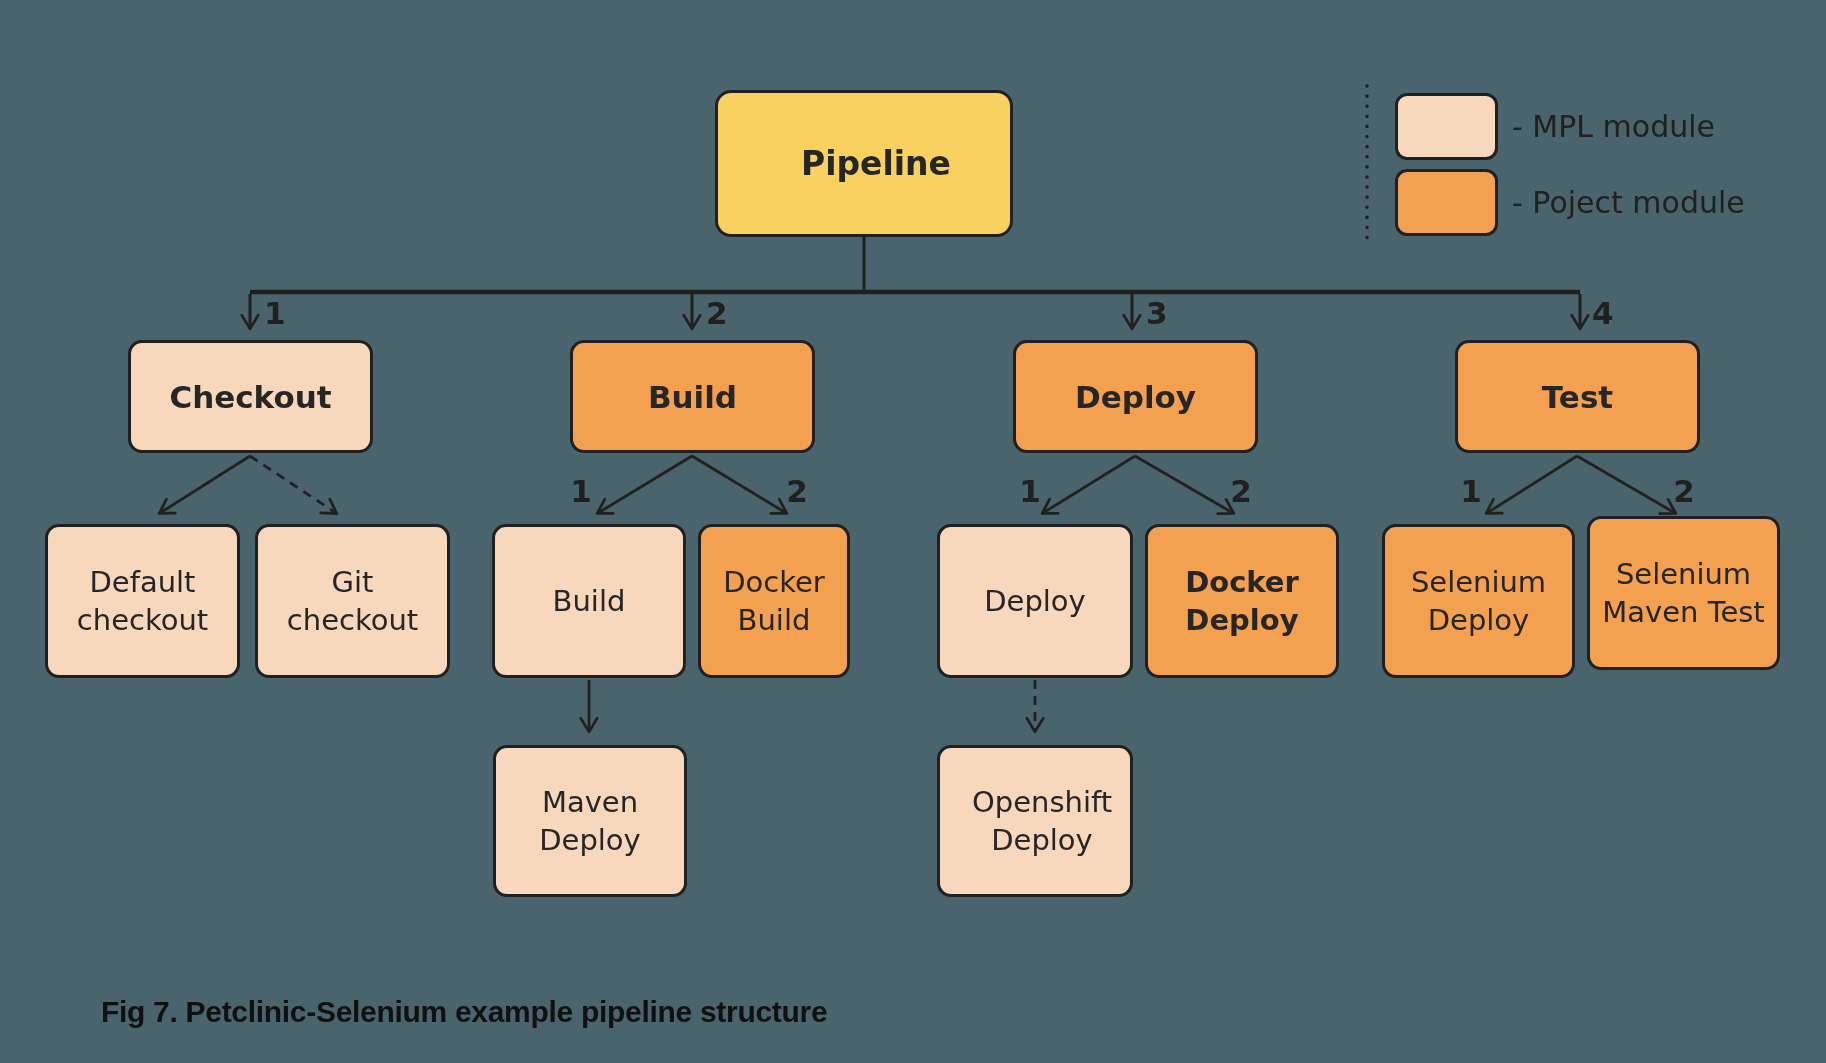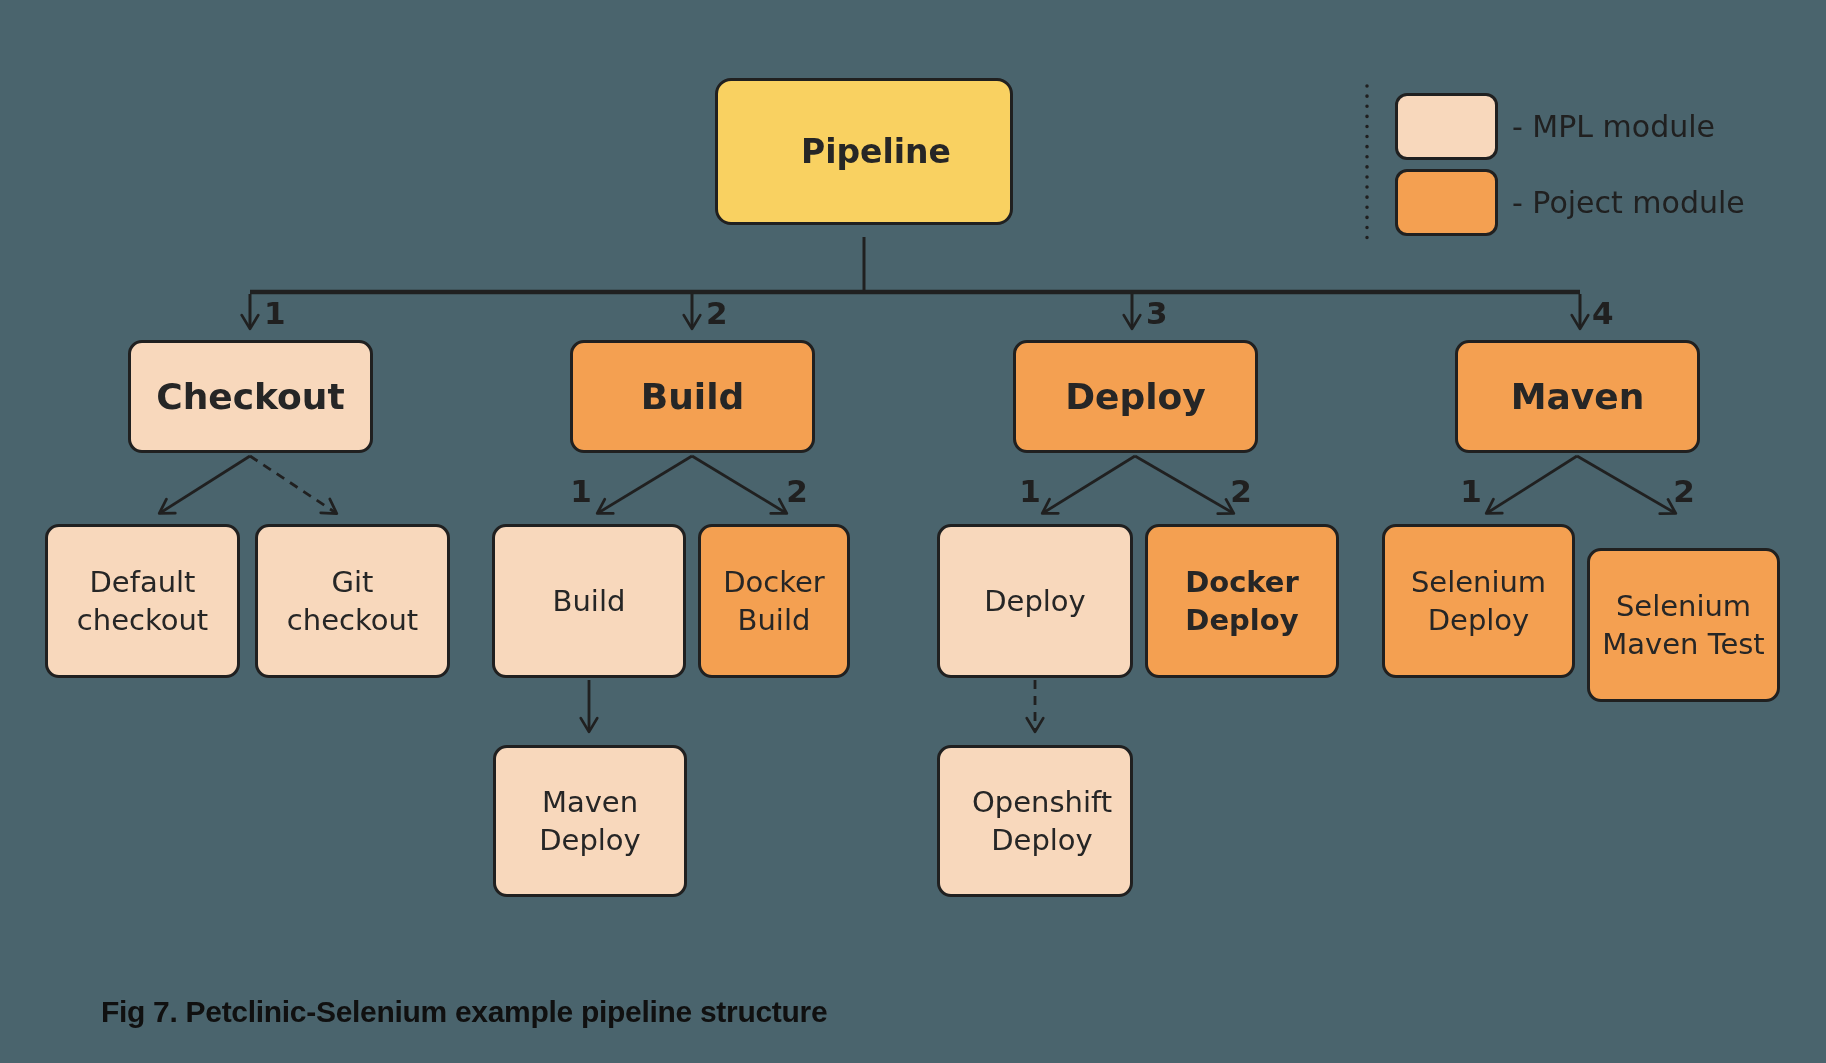--- a/index.html
+++ b/index.html
@@ -9,21 +9,21 @@
   html,body{margin:0;padding:0;}
   body{background:var(--bg);font-family:"DejaVu Sans",sans-serif;}
   .canvas{position:relative;width:1826px;height:1063px;background:var(--bg);overflow:hidden;}
   .wires{position:absolute;left:0;top:0;}
   .node{
     position:absolute;box-sizing:border-box;border:3px solid var(--line);
     border-radius:14px;display:flex;align-items:center;justify-content:center;
     text-align:center;color:var(--text);
   }
   .node.root{background:var(--pipeline);border-radius:16px;font-weight:bold;font-size:33px;}
-  .node.stage{font-weight:bold;font-size:36px;}
+  .node.stage{font-weight:bold;font-size:31px;}
   .node.module{font-size:29px;line-height:1.32;padding:6px;}
   .fill-mpl{background:var(--mpl);}
   .fill-project{background:var(--project);}
   .num{
     position:absolute;color:var(--line);font-weight:bold;font-size:31px;line-height:1;
   }
   .num.child{transform:translateX(-50%);}
   .legend-swatch{
     position:absolute;box-sizing:border-box;width:103px;height:67px;
     border:3px solid var(--line);border-radius:12px;
@@ -70,21 +70,21 @@
       <path d="M1577,456 L1487,513" stroke-width="2.8" marker-end="url(#ah)"></path>
       <path d="M1577,456 L1675,513" stroke-width="2.8" marker-end="url(#ah)"></path>
 
       <path d="M589,680 L589,731" stroke-width="2.8" marker-end="url(#ah)"></path>
       <path d="M1035,680 L1035,731" stroke-width="2.8" stroke-dasharray="9 7" marker-end="url(#ah)"></path>
 
       <path d="M1367,86 L1367,244" stroke-width="3.5" stroke-dasharray="0.1 10" stroke-linecap="round"></path>
     </g>
   </svg>
 
-  <div class="node root" style="left:715px;top:78px;width:298px;height:147px;padding-left:24px;">
+  <div class="node root" style="left:715px;top:90px;width:298px;height:147px;padding-left:24px;">
     <span>Pipeline</span>
   </div>
 
   <div class="legend-swatch fill-mpl" style="left:1395px;top:93px;"></div>
   <div class="legend-label" style="left:1512px;top:112px;">- MPL module</div>
   <div class="legend-swatch fill-project" style="left:1395px;top:169px;"></div>
   <div class="legend-label" style="left:1512px;top:188px;">- Poject module</div>
 
   <span class="num" style="left:264px;top:298px;">1</span>
   <span class="num" style="left:706px;top:298px;">2</span>
@@ -94,21 +94,21 @@
   <div class="node stage fill-mpl" style="left:128px;top:340px;width:245px;height:113px;">
     <span>Checkout</span>
   </div>
   <div class="node stage fill-project" style="left:570px;top:340px;width:245px;height:113px;">
     <span>Build</span>
   </div>
   <div class="node stage fill-project" style="left:1013px;top:340px;width:245px;height:113px;">
     <span>Deploy</span>
   </div>
   <div class="node stage fill-project" style="left:1455px;top:340px;width:245px;height:113px;">
-    <span>Maven</span>
+    <span>Test</span>
   </div>
 
   <span class="num child" style="left:581px;top:476px;">1</span>
   <span class="num child" style="left:797px;top:476px;">2</span>
   <span class="num child" style="left:1030px;top:476px;">1</span>
   <span class="num child" style="left:1241px;top:476px;">2</span>
   <span class="num child" style="left:1471px;top:476px;">1</span>
   <span class="num child" style="left:1684px;top:476px;">2</span>
 
   <div class="node module fill-mpl" style="left:45px;top:524px;width:195px;height:154px;">
@@ -125,21 +125,21 @@
   </div>
   <div class="node module fill-mpl" style="left:937px;top:524px;width:196px;height:154px;">
     <span>Deploy</span>
   </div>
   <div class="node module fill-project" style="left:1145px;top:524px;width:194px;height:154px;font-weight:bold;">
     <span>Docker Deploy</span>
   </div>
   <div class="node module fill-project" style="left:1382px;top:524px;width:193px;height:154px;">
     <span>Selenium Deploy</span>
   </div>
-  <div class="node module fill-project" style="left:1587px;top:548px;width:193px;height:154px;">
+  <div class="node module fill-project" style="left:1587px;top:516px;width:193px;height:154px;">
     <span>Selenium Maven Test</span>
   </div>
 
   <div class="node module fill-mpl" style="left:493px;top:745px;width:194px;height:152px;">
     <span>Maven Deploy</span>
   </div>
   <div class="node module fill-mpl" style="left:937px;top:745px;width:196px;height:152px;padding-left:20px;">
     <span>Openshift Deploy</span>
   </div>
 

